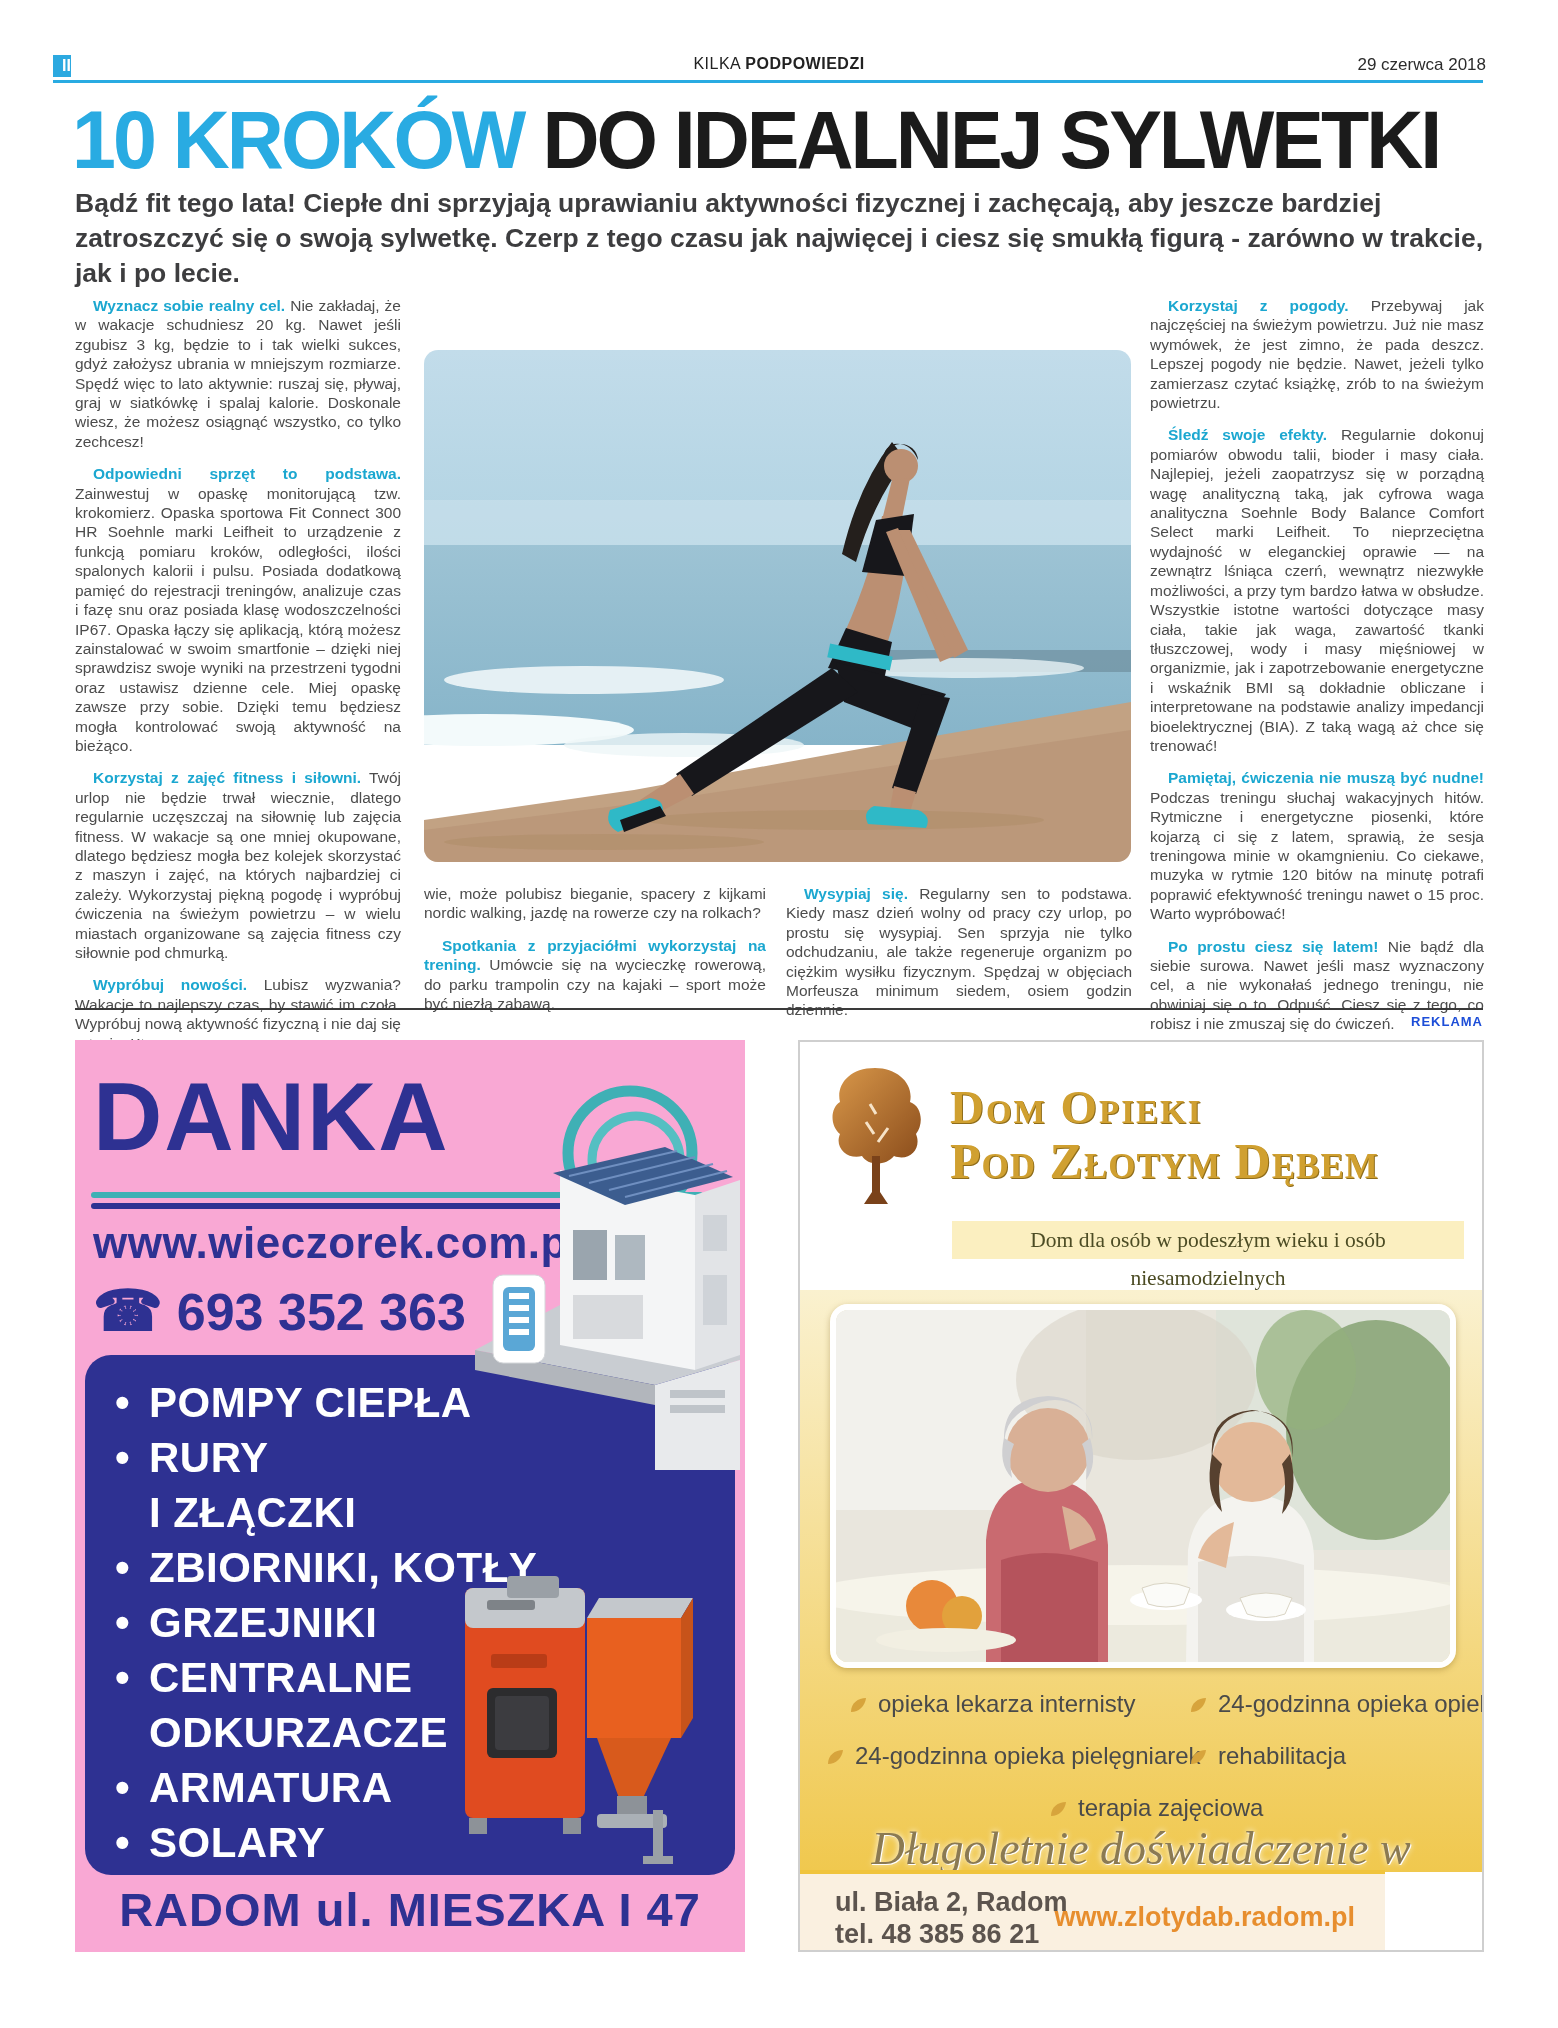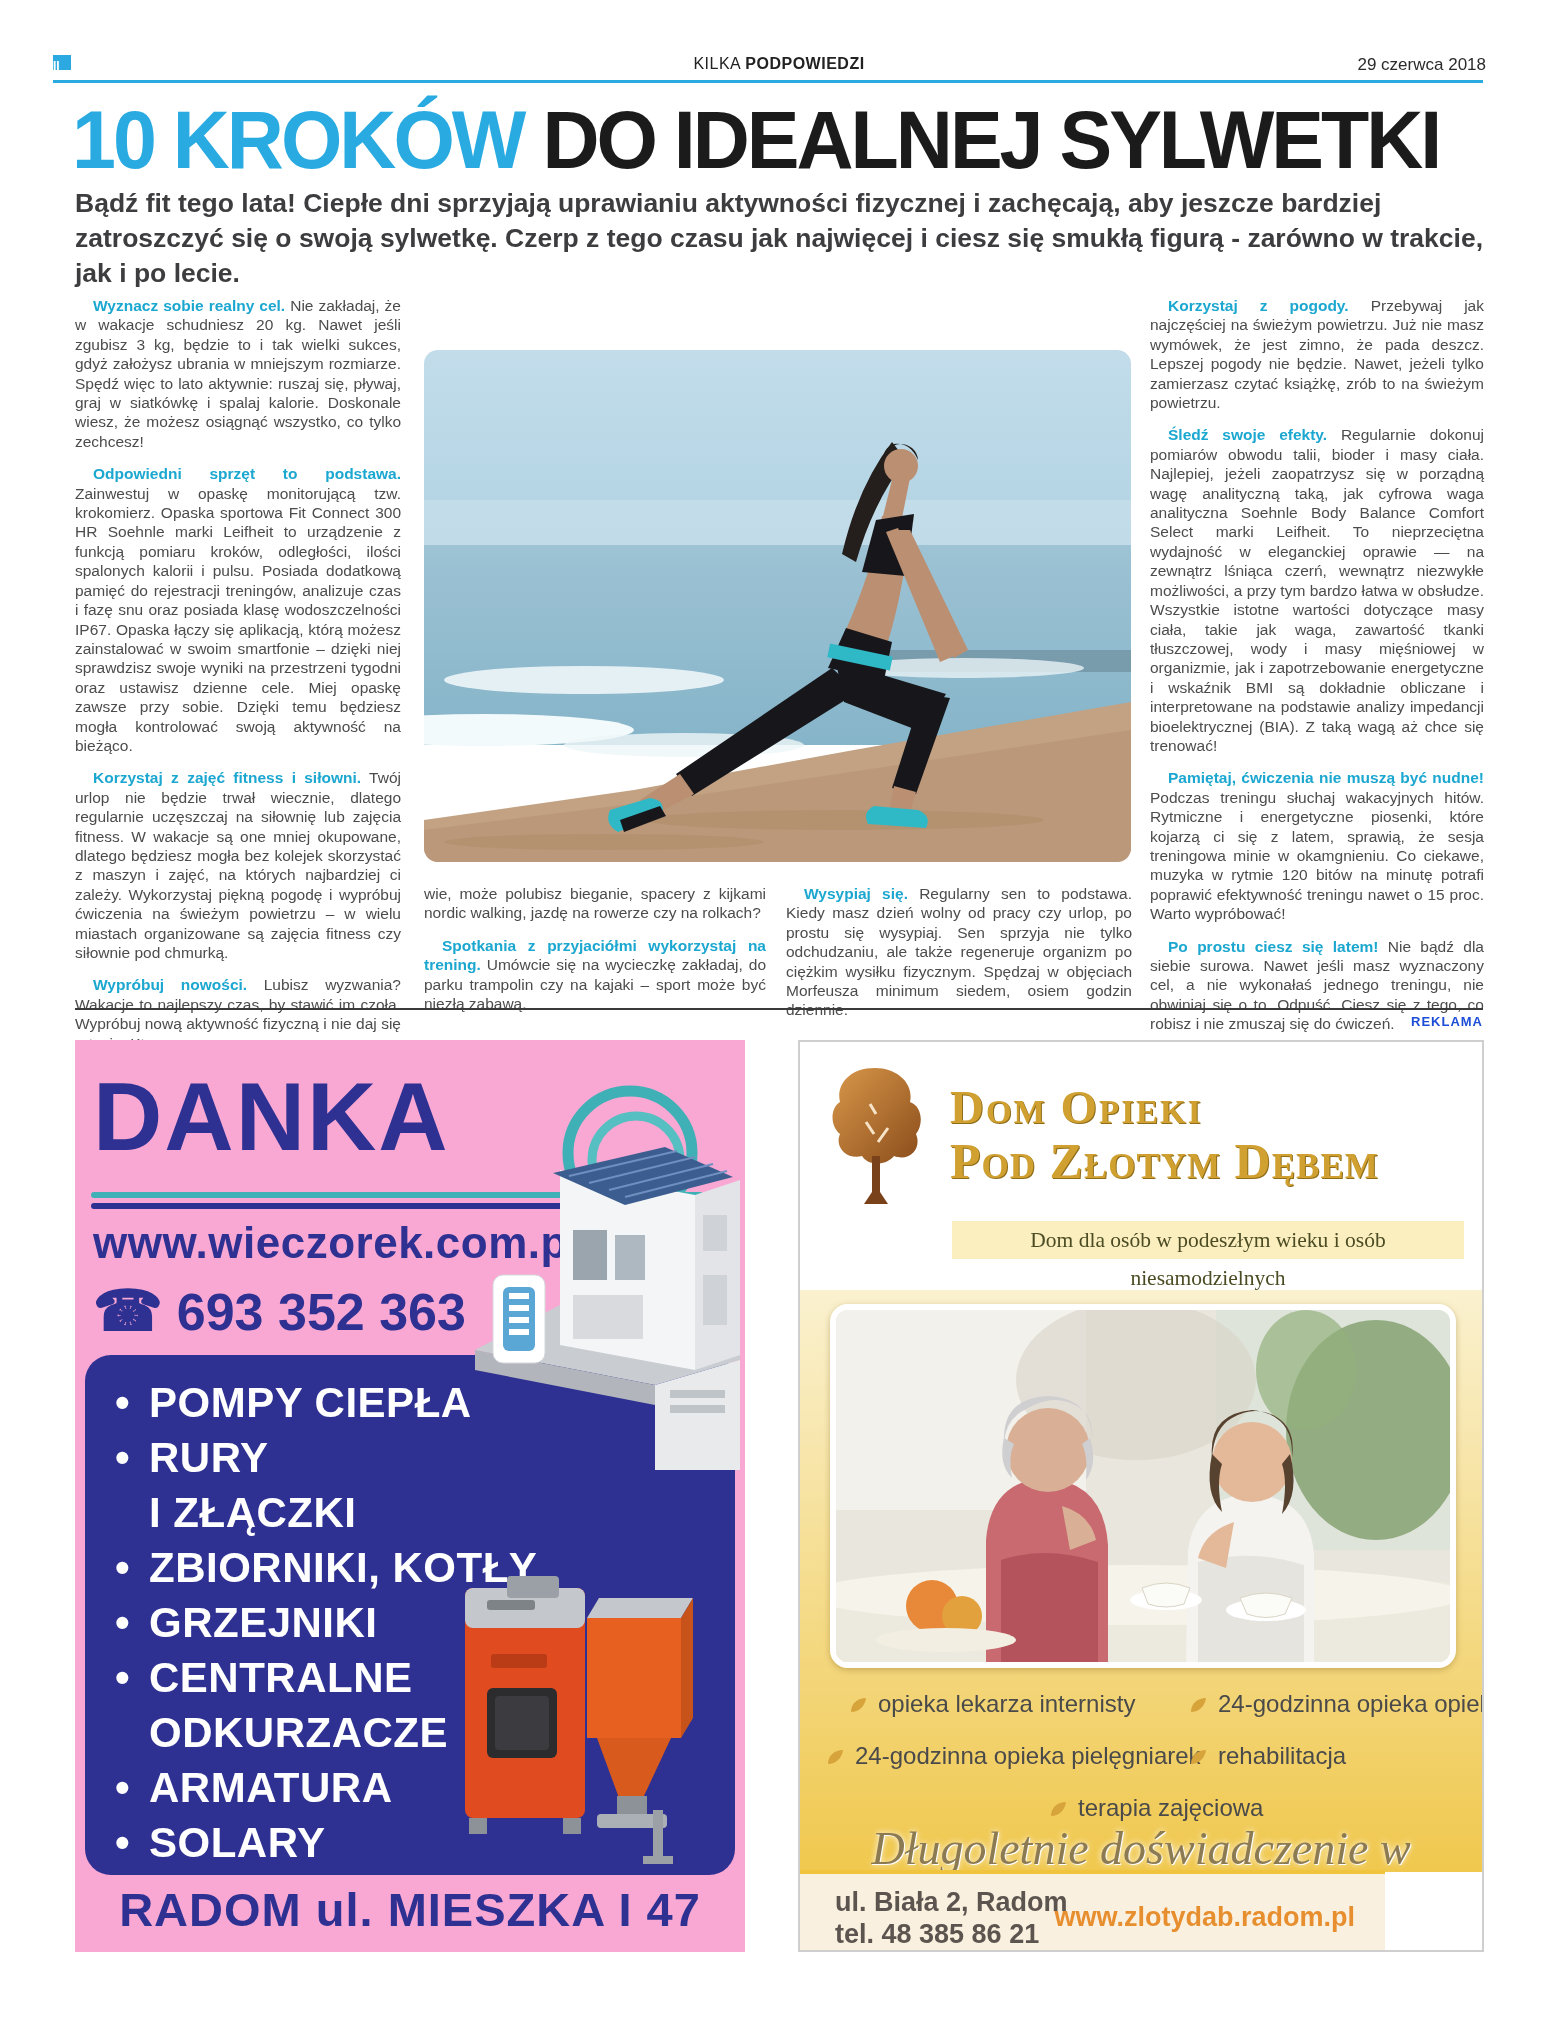--- a/index.html
+++ b/index.html
@@ -1,22 +1,22 @@
 <!DOCTYPE html>
 <html><head>
 <meta charset="utf-8">
 <style>
   html,body{margin:0;padding:0;background:#e9e9e9;}
   #page{position:relative;width:1558px;height:2028px;background:#ffffff;overflow:hidden;
         font-family:"Liberation Sans",sans-serif;margin:0 auto;}
   .abs{position:absolute;}
 
   
-  .pagemark{left:53px;top:55px;width:18px;height:15px;background:#2CA9E0;color:#fff;
-            font-size:12px;font-weight:bold;text-align:left;line-height:22px;}
+  .pagemark{left:53px;top:55px;width:18px;height:22px;background:#2CA9E0;color:#fff;
+            font-size:16px;font-weight:bold;text-align:right;line-height:22px;}
   .kicker{left:0;top:55px;width:1558px;text-align:center;font-size:16px;color:#222;letter-spacing:.5px;}
   .kicker b{font-weight:bold;}
   .dateline{right:72px;top:55px;font-size:17px;color:#2b2b2b;}
   .toprule{left:53px;top:80px;width:1430px;height:3px;background:#29ABE2;}
 
   
   .headline{left:72px;top:92px;width:1430px;font-size:79px;font-weight:800;letter-spacing:-3px;
             color:#1b1b1b;white-space:nowrap;transform:scaleY(1.04);transform-origin:left top;}
   .headline .hl{color:#29ABE2;}
   .intro{left:75px;top:186px;width:1410px;font-size:26.5px;line-height:35px;font-weight:bold;color:#3d3d3f;}
@@ -136,21 +136,21 @@
         <polygon points="408,318 434,342 268,446 252,424" fill="#17171b"></polygon>
         <polygon points="256,424 270,444 228,466 216,450" fill="#bb8f72"></polygon>
         <path d="M186 460 l40 -12 q16 2 12 16 l-44 18 q-14 -8 -8 -22 z" fill="#2FB9C7"></path>
         <path d="M196 470 l40 -14 l6 10 l-42 16 z" fill="#17171b"></path>
       </g>
     </svg>
   </div>
 
   <div class="abs col" style="left:424px;top:884px;width:342px;">
     <p class="para noind"><span>wie, może polubisz bieganie, spacery z kijkami nordic walking, jazdę na rowerze czy na rolkach?</span></p>
-    <p class="para"><span class="lead">Spotkania z przyjaciółmi wykorzystaj na trening.</span><span> Umówcie się na wycieczkę zakładaj, do parku trampolin czy na kajaki – sport może być niezłą zabawą.</span></p>
+    <p class="para"><span class="lead">Spotkania z przyjaciółmi wykorzystaj na trening.</span><span> Umówcie się na wycieczkę rowerową, do parku trampolin czy na kajaki – sport może być niezłą zabawą.</span></p>
   </div>
   <div class="abs col" style="left:786px;top:884px;width:346px;">
     <p class="para"><span class="lead">Wysypiaj się.</span><span> Regularny sen to podstawa. Kiedy masz dzień wolny od pracy czy urlop, po prostu się wysypiaj. Sen sprzyja nie tylko odchudzaniu, ale także regeneruje organizm po ciężkim wysiłku fizycznym. Spędzaj w objęciach Morfeusza minimum siedem, osiem godzin dziennie.</span></p>
   </div>
 
   <div class="abs col" style="left:1150px;top:296px;width:334px;">
     <p class="para"><span class="lead">Korzystaj z pogody.</span><span> Przebywaj jak najczęściej na świeżym powietrzu. Już nie masz wymówek, że jest zimno, że pada deszcz. Lepszej pogody nie będzie. Nawet, jeżeli tylko zamierzasz czytać książkę, zrób to na świeżym powietrzu.</span></p>
     <p class="para"><span class="lead">Śledź swoje efekty.</span><span> Regularnie dokonuj pomiarów obwodu talii, bioder i masy ciała. Najlepiej, jeżeli zaopatrzysz się w porządną wagę analityczną taką, jak cyfrowa waga analityczna Soehnle Body Balance Comfort Select marki Leifheit. To nieprzeciętna wydajność w eleganckiej oprawie — na zewnątrz lśniąca czerń, wewnątrz niezwykłe możliwości, a przy tym bardzo łatwa w obsłudze. Wszystkie istotne wartości dotyczące masy ciała, takie jak waga, zawartość tkanki tłuszczowej, wody i masy mięśniowej w organizmie, jak i zapotrzebowanie energetyczne i wskaźnik BMI są dokładnie obliczane i interpretowane na podstawie analizy impedancji bioelektrycznej (BIA). Z taką wagą aż chce się trenować!</span></p>
     <p class="para"><span class="lead">Pamiętaj, ćwiczenia nie muszą być nudne!</span><span> Podczas treningu słuchaj wakacyjnych hitów. Rytmiczne i energetyczne piosenki, które kojarzą ci się z latem, sprawią, że sesja treningowa minie w okamgnieniu. Co ciekawe, muzyka w rytmie 120 bitów na minutę potrafi poprawić efektywność treningu nawet o 15 proc. Warto wypróbować!</span></p>
     <p class="para"><span class="lead">Po prostu ciesz się latem!</span><span> Nie bądź dla siebie surowa. Nawet jeśli masz wyznaczony cel, a nie wykonałaś jednego treningu, nie obwiniaj się o to. Odpuść. Ciesz się z tego, co robisz i nie zmuszaj się do ćwiczeń.</span></p>

